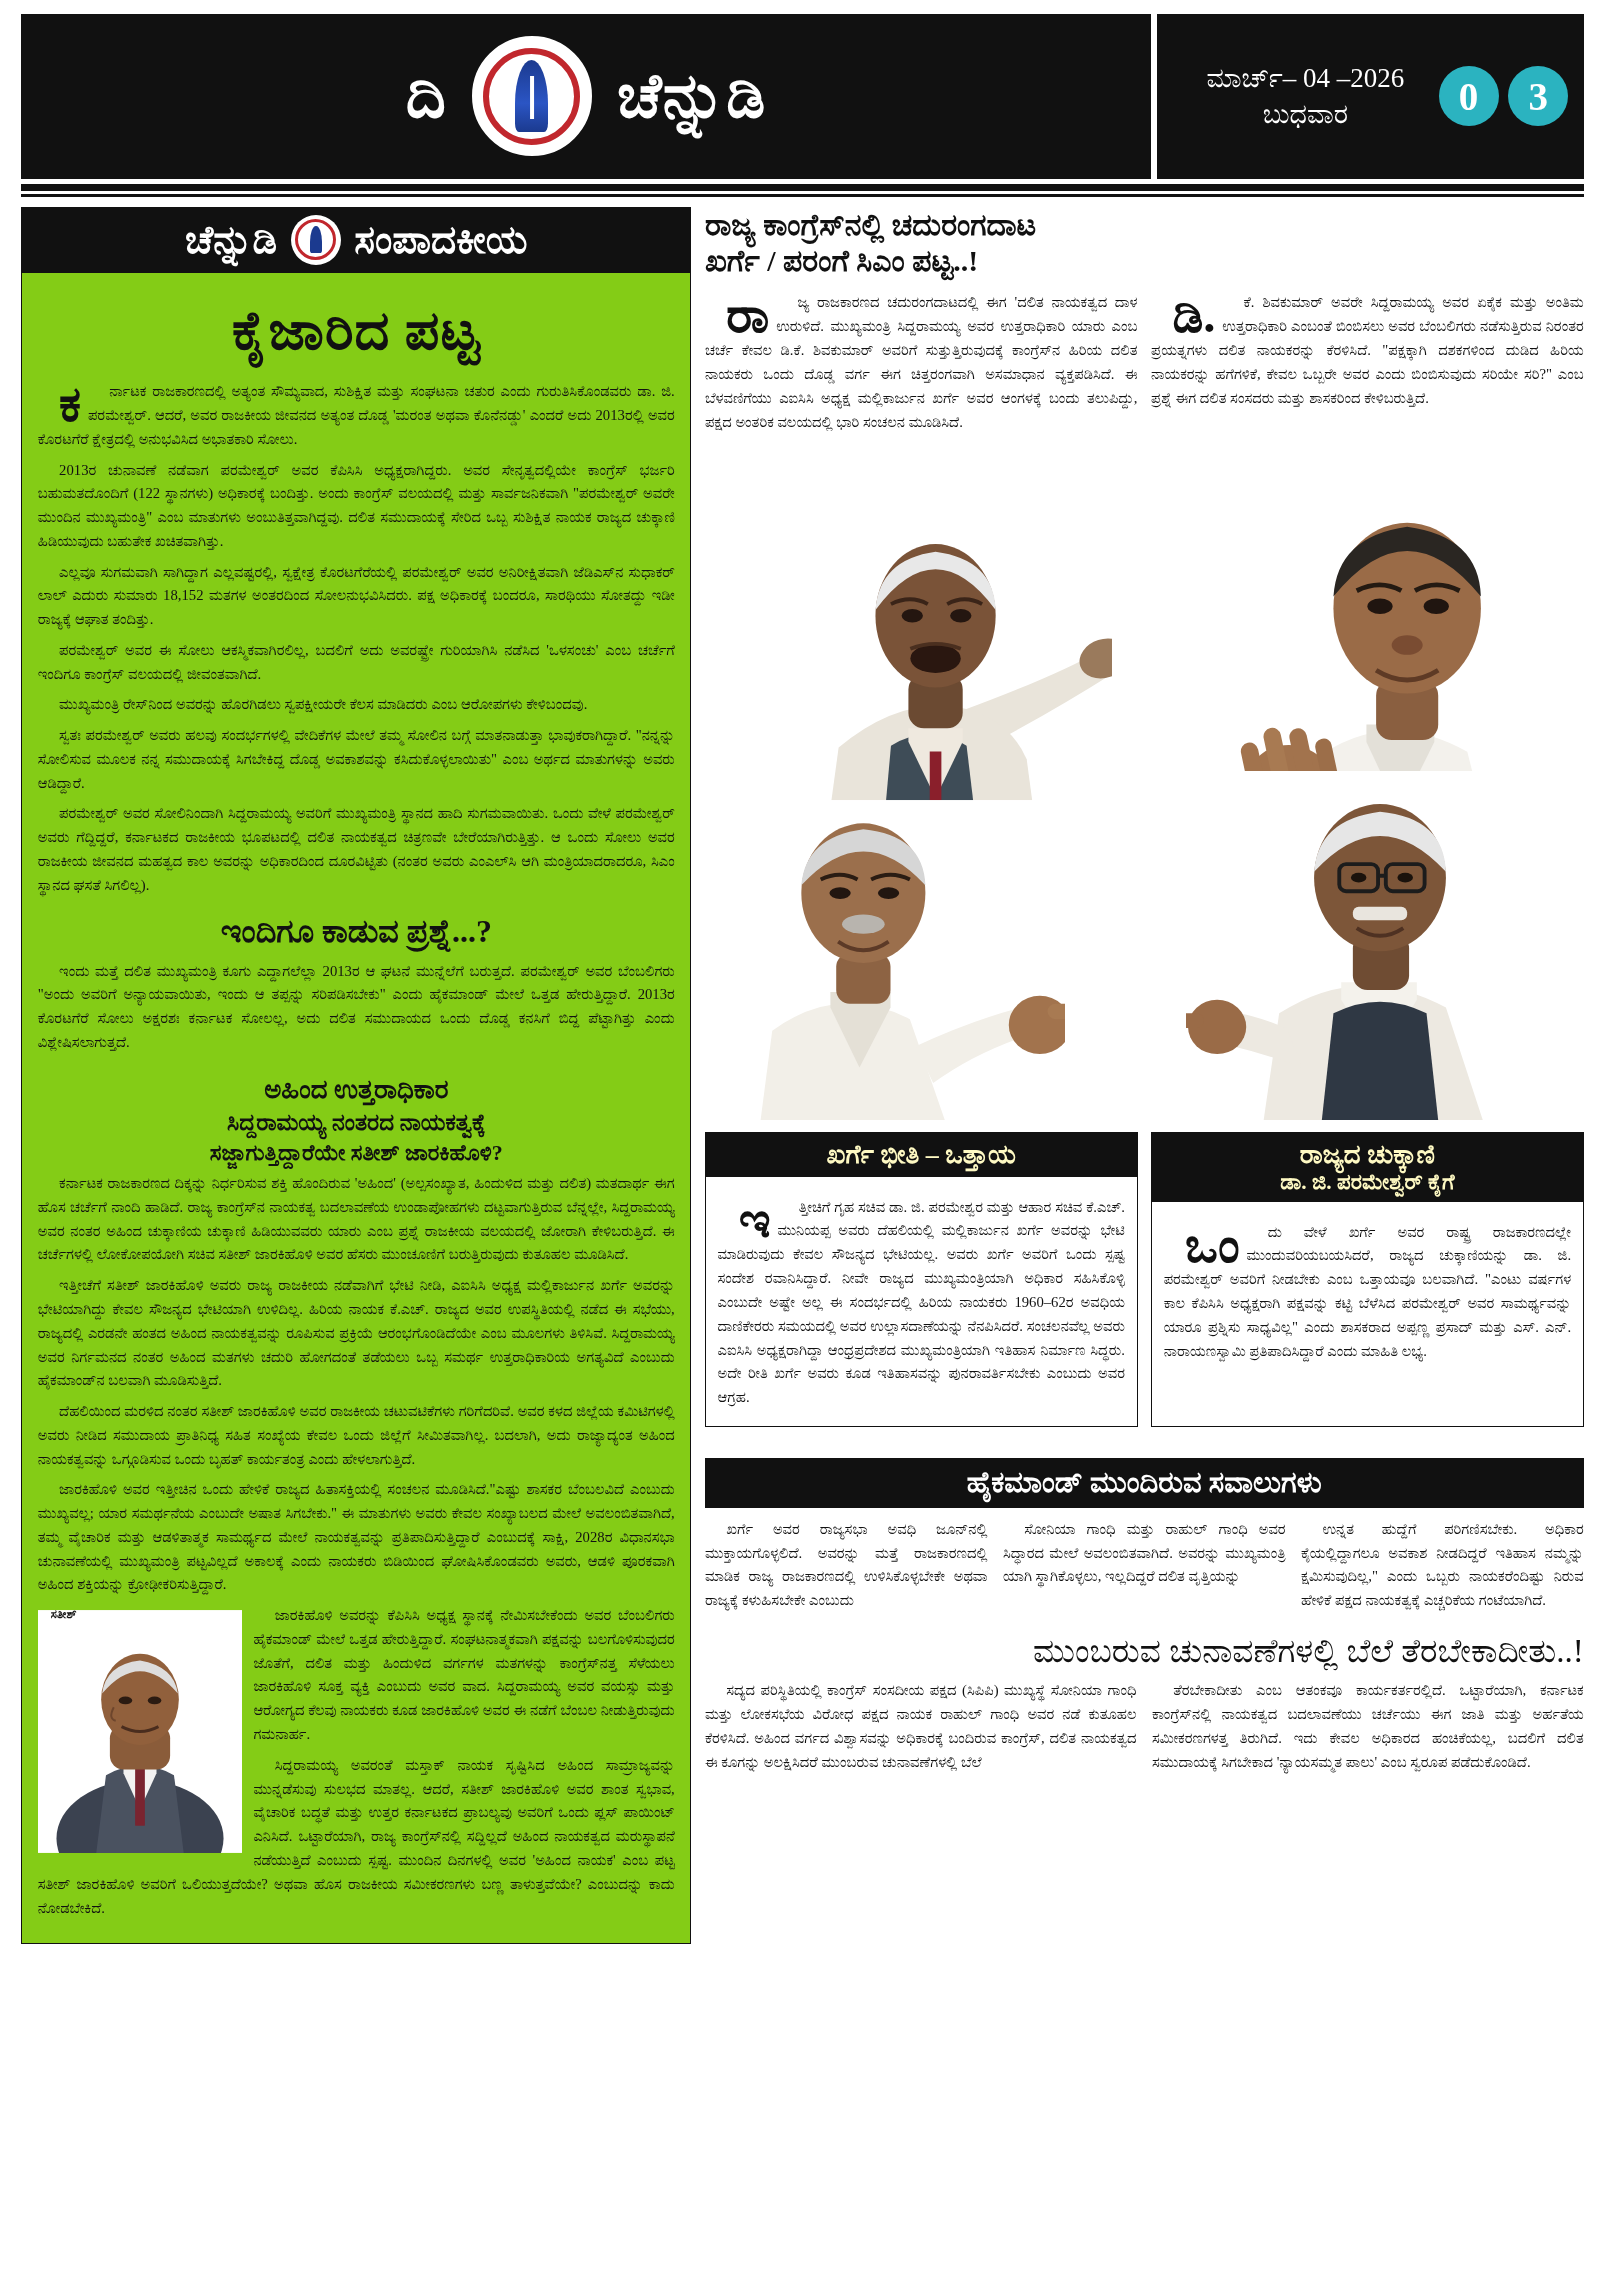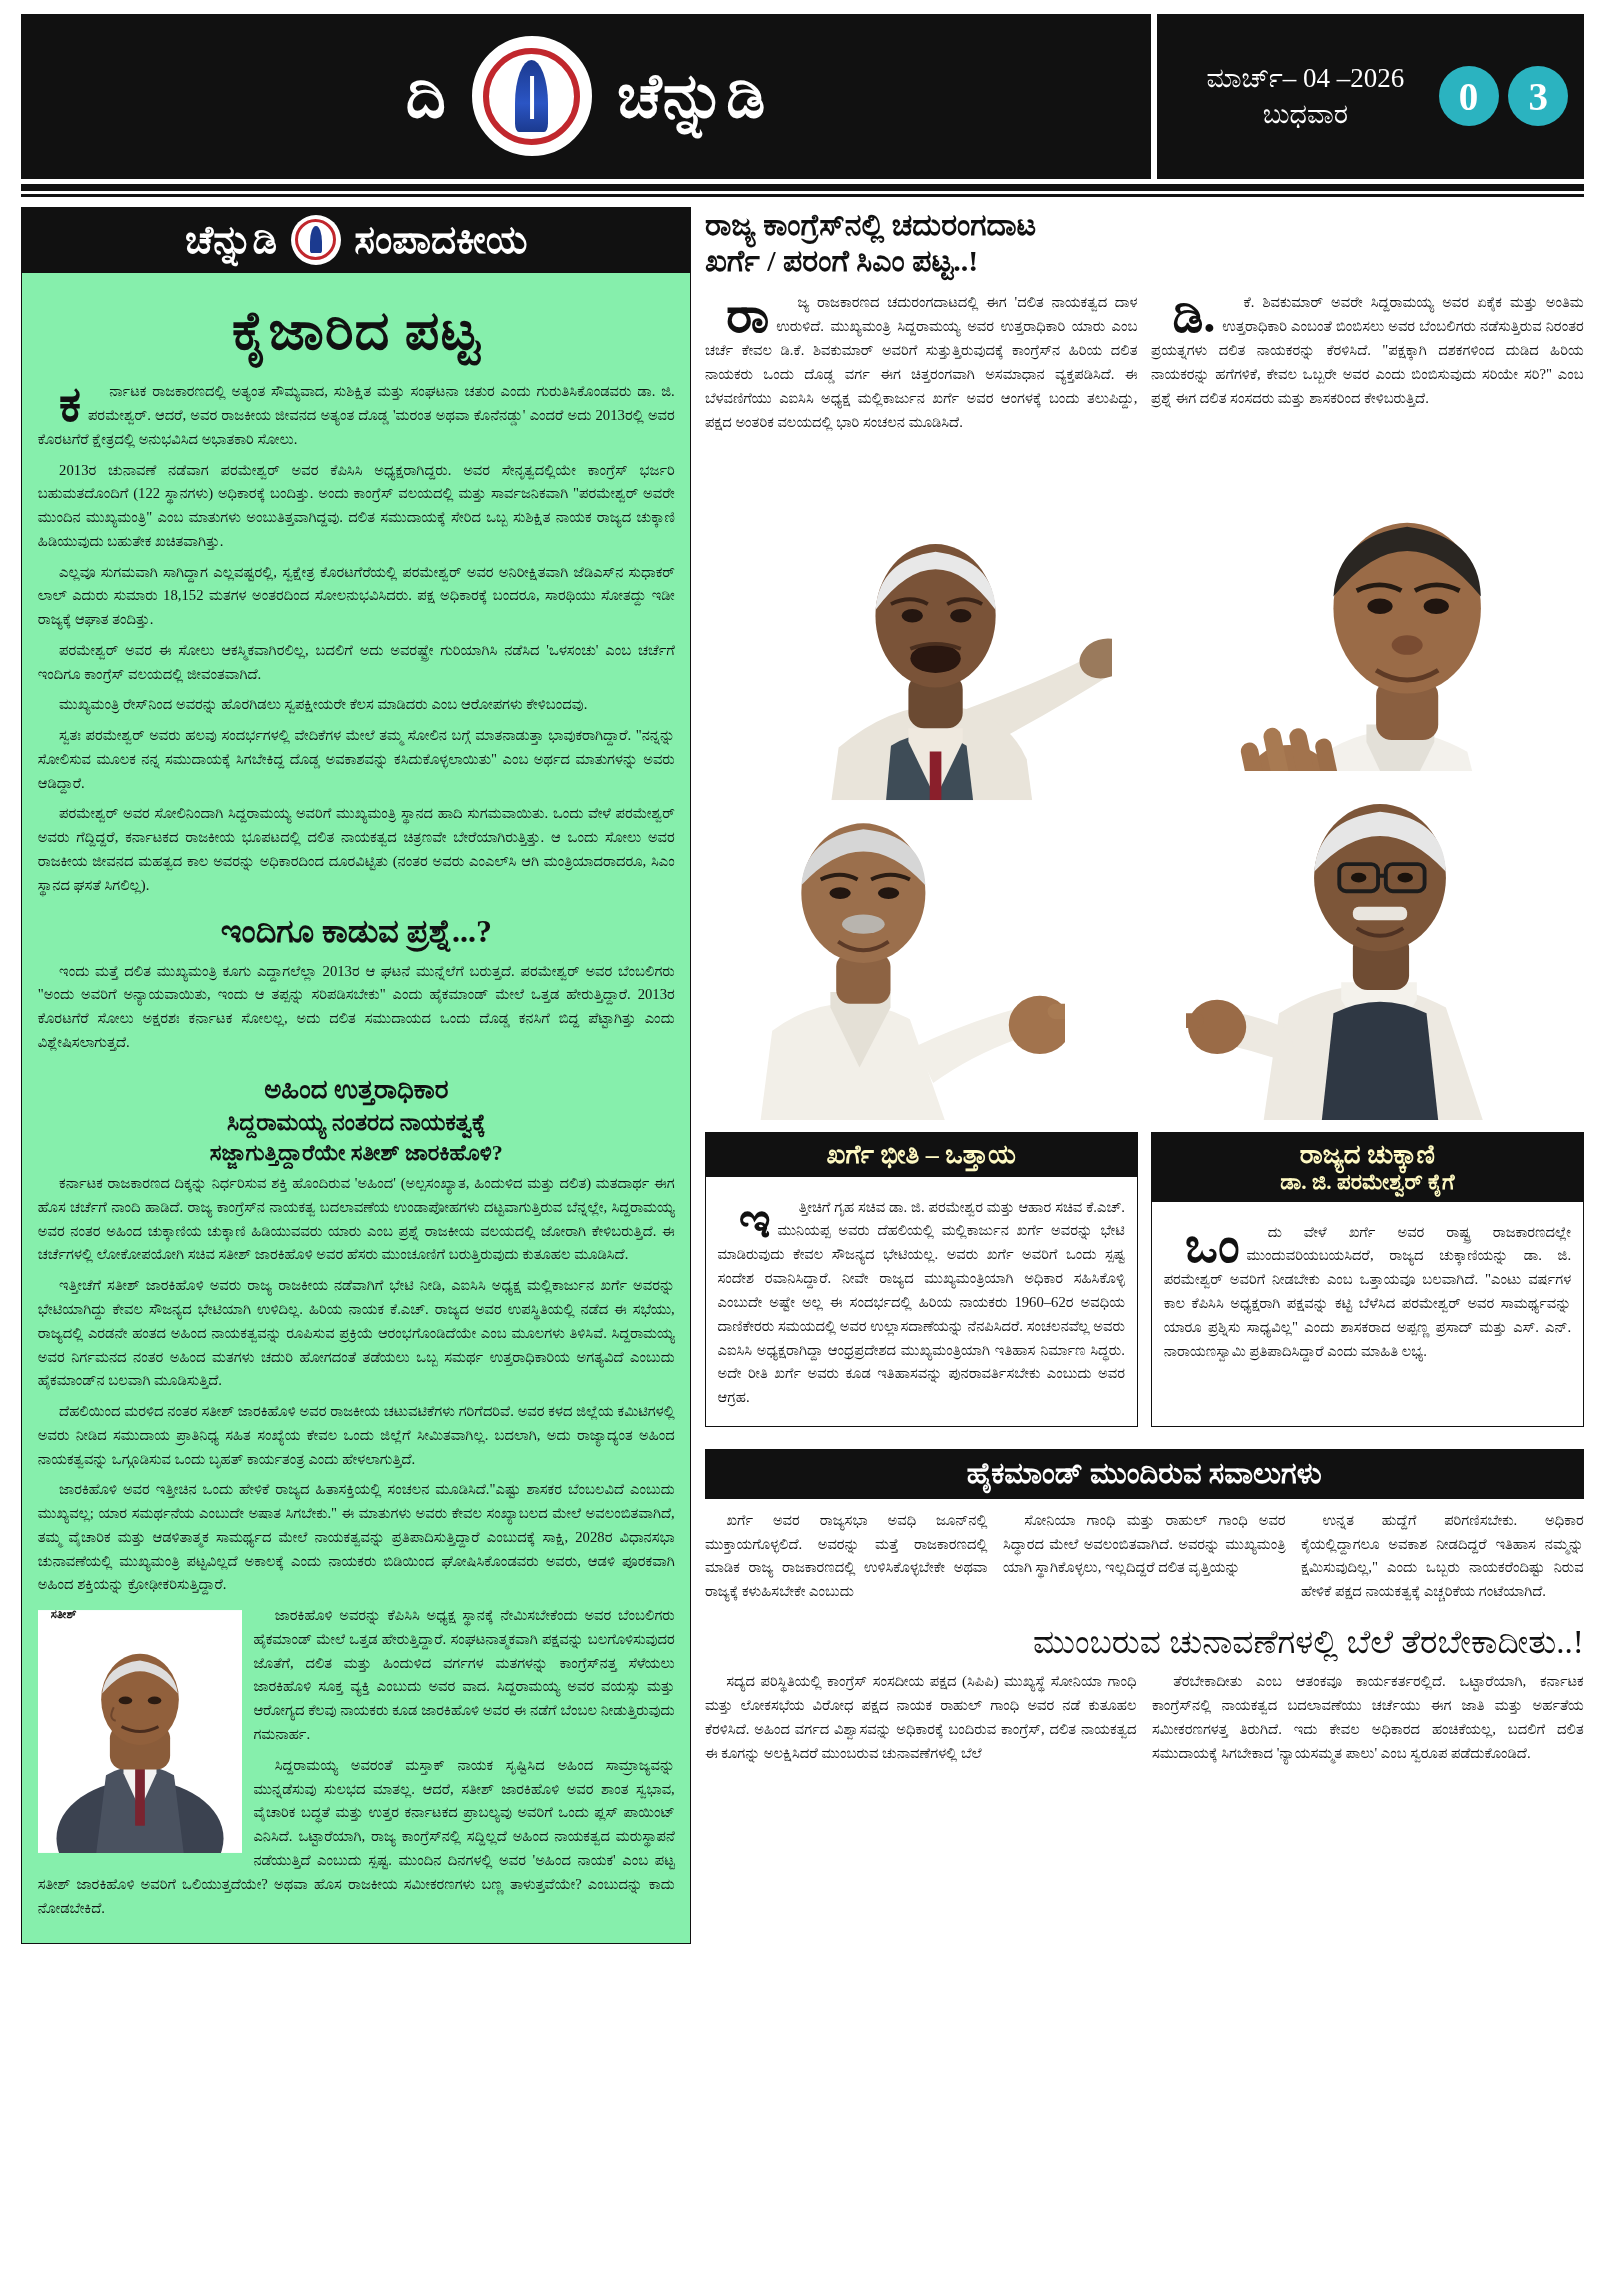--- a/index.html
+++ b/index.html
@@ -62,21 +62,21 @@
     justify-content:center; gap:13.6px; font-family:"Liberation Serif", serif;
     font-size:39px; font-weight:bold;
   }
   .edit-banner .badge {
     width:50px; height:50px; border-radius:50%; background:#fff; position:relative;
     display:flex; align-items:center; justify-content:center;
   }
   .edit-banner .badge .r { position:absolute; width:41px;height:41px;border-radius:50%;border:3.9px solid #c1272d;}
   .edit-banner .badge .n { width:11.6px;height:27px;background:#1b3a8f;border-radius:50% 50% 10% 10%/60% 60% 10% 10%; position:relative;z-index:2;}
 
-  .edit-body { border:1.9px solid #111; border-top:none; padding:13.6px 15.5px 15.5px 15.5px; background:#86efac; }
+  .edit-body { border:1.9px solid #111; border-top:none; padding:13.6px 15.5px 15.5px 15.5px; background:#84cc16; }
   h1.edit-title {
     font-family:"Liberation Serif", serif; text-align:center; font-size:54px;
     margin:13.6px 0 17.5px 0; font-weight:bold; letter-spacing:1px;
   }
   p.body {
     font-family:"Liberation Serif", serif; font-size:14.7px; line-height:1.62;
     text-align:justify; margin:0 0 6.8px 0; text-indent:21.3px;
   }
   .dropcap::first-letter {
     font-size:49px; float:left; line-height:0.84; padding:3.9px 6.8px 0 0; font-weight:bold;
@@ -112,21 +112,21 @@
   }
   .boxhead .small { display:block; font-size:21.3px; font-weight:bold; }
   .boxwrap { border:1.9px solid #111; }
   .boxbody { padding:9.7px 11.6px;margin-top:9px; }
 
   .row2 { display:flex; gap:13.6px; margin-top:11.6px; }
   .row2 > div { flex:1; }
 
   .bigband {
     background:#111; color:#fff; text-align:center; font-family:"Liberation Serif", serif;
-    font-weight:bold; font-size:29px; padding:7.8px; margin-top:22px;
+    font-weight:bold; font-size:29px; padding:7.8px; margin-top:31px;
   }
   .band-title {
     font-family:"Liberation Serif", serif; font-weight:normal; font-size:33px;
     text-align:right; margin:13.6px 0 7.8px 0;
   }
   .three { display:flex; gap:15.5px; }
   .three > div { flex:1; }
   .two { display:flex; gap:15.5px; }
   .two > div { flex:1; }
 

